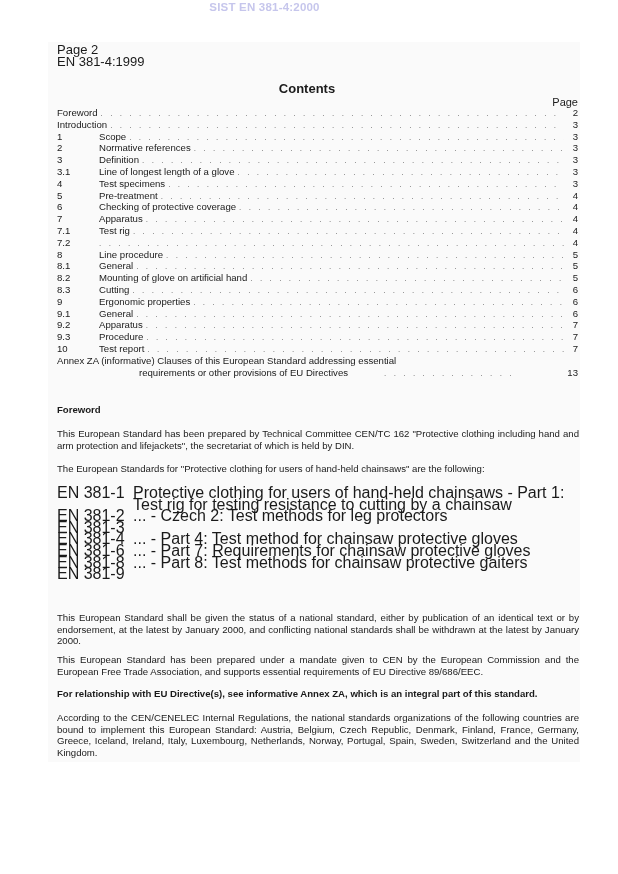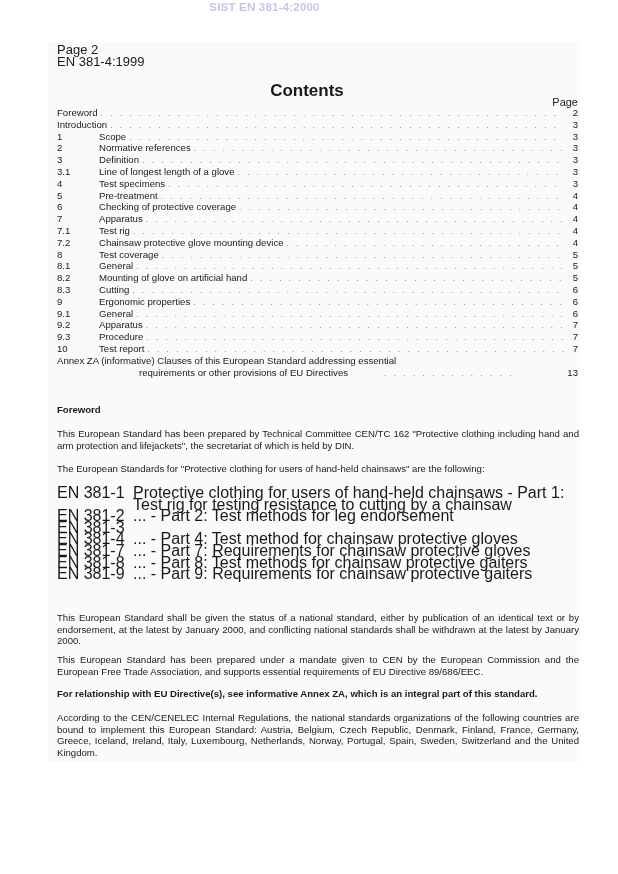--- a/index.html
+++ b/index.html
@@ -3,21 +3,21 @@
 <meta charset="utf-8">
 <style>
   html, body { margin:0; padding:0; background:#ffffff; }
   body { width:618px; height:874px; position:relative; overflow:hidden;
          font-family:"Liberation Sans", sans-serif; color:#1a1a1a; }
   .watermark { position:absolute; top:0; left:0; width:529px; text-align:center;
                font-weight:bold; font-size:11.5px; color:#c6c6ec; letter-spacing:0.2px; line-height:14px; }
   .page { position:absolute; left:48px; top:42px; width:532px; height:720px; background:#fafafa; }
   .hdr { position:absolute; left:57px; top:44px; font-size:13px; line-height:11.5px; }
   .toc-title { position:absolute; left:0; width:614px; top:81px; text-align:center;
-               font-weight:bold; font-size:17px; }
+               font-weight:bold; font-size:13px; }
   .page-lbl { position:absolute; right:40px; top:96px; font-size:11px; }
   .toc { position:absolute; left:57px; top:107px; width:521px; font-size:9.6px; }
   .toc-row { position:relative; height:11.8px; line-height:11.8px; display:flex; align-items:baseline; }
   .toc-num { width:42px; flex:none; }
   .toc-text { flex:none; padding-right:3px; }
   .toc-dots { flex:1; overflow:hidden; white-space:nowrap; color:#555; letter-spacing:2.6px; font-size:8px; }
   .toc-pg { flex:none; width:14px; text-align:right; }
   .annex-l2 { padding-left:82px;gap:33px; }
   .sec { position:absolute; left:57px; width:522px; font-size:9.6px; line-height:11.6px; }
   .h-bold { font-weight:bold; }
@@ -102,27 +102,26 @@
       <span class="toc-pg">4</span>
     </div>
     <div class="toc-row">
       <span class="toc-num">7.1</span>
       <span class="toc-text">Test rig</span>
       <span class="toc-dots">. . . . . . . . . . . . . . . . . . . . . . . . . . . . . . . . . . . . . . . . . . . . . . . . . . . . . . . . . . . . . . . . . . . . . . . . . . . . . . . . . . . . . . . . . . . . . . . . . . . . . . . . . . . . . . . . . . . . . . . . . . . . . . . . . . . . . . . . . . . . . . . . . . . . . . . . . . . . . . . . . . . . . . . . . . . . . . . . . . . . . . . . . . . . . . . . . . . . . . . . </span>
       <span class="toc-pg">4</span>
     </div>
     <div class="toc-row">
       <span class="toc-num">7.2</span>
-      <span class="toc-text">Chainsaw protective glove mounting device</span>
       <span class="toc-dots">. . . . . . . . . . . . . . . . . . . . . . . . . . . . . . . . . . . . . . . . . . . . . . . . . . . . . . . . . . . . . . . . . . . . . . . . . . . . . . . . . . . . . . . . . . . . . . . . . . . . . . . . . . . . . . . . . . . . . . . . . . . . . . . . . . . . . . . . . . . . . . . . . . . . . . . . . . . . . . . . . . . . . . . . . . . . . . . . . . . . . . . . . . . . . . . . . . . . . . . . </span>
       <span class="toc-pg">4</span>
     </div>
     <div class="toc-row">
       <span class="toc-num">8</span>
-      <span class="toc-text">Test coverage</span>
+      <span class="toc-text">Line procedure</span>
       <span class="toc-dots">. . . . . . . . . . . . . . . . . . . . . . . . . . . . . . . . . . . . . . . . . . . . . . . . . . . . . . . . . . . . . . . . . . . . . . . . . . . . . . . . . . . . . . . . . . . . . . . . . . . . . . . . . . . . . . . . . . . . . . . . . . . . . . . . . . . . . . . . . . . . . . . . . . . . . . . . . . . . . . . . . . . . . . . . . . . . . . . . . . . . . . . . . . . . . . . . . . . . . . . . </span>
       <span class="toc-pg">5</span>
     </div>
     <div class="toc-row">
       <span class="toc-num">8.1</span>
       <span class="toc-text">General</span>
       <span class="toc-dots">. . . . . . . . . . . . . . . . . . . . . . . . . . . . . . . . . . . . . . . . . . . . . . . . . . . . . . . . . . . . . . . . . . . . . . . . . . . . . . . . . . . . . . . . . . . . . . . . . . . . . . . . . . . . . . . . . . . . . . . . . . . . . . . . . . . . . . . . . . . . . . . . . . . . . . . . . . . . . . . . . . . . . . . . . . . . . . . . . . . . . . . . . . . . . . . . . . . . . . . . </span>
       <span class="toc-pg">5</span>
     </div>
     <div class="toc-row">
@@ -181,39 +180,38 @@
 <div class="sec just" style="top:428px;">This European Standard has been prepared by Technical Committee CEN/TC 162 "Protective clothing including hand and arm protection and lifejackets", the secretariat of which is held by DIN.</div>
 <div class="sec" style="top:463px;">The European Standards for "Protective clothing for users of hand-held chainsaws" are the following:</div>
 
 <div class="std-list" id="stdlist">
     <div class="std-row">
       <span class="std-code">EN 381-1</span>
       <span class="std-desc">Protective clothing for users of hand-held chainsaws - Part 1: Test rig for testing resistance to cutting by a chainsaw</span>
     </div>
     <div class="std-row">
       <span class="std-code">EN 381-2</span>
-      <span class="std-desc">... - Part 2: Test methods for leg endorsement</span>
+      <span class="std-desc">... - Czech 2: Test methods for leg protectors</span>
     </div>
     <div class="std-row">
       <span class="std-code">EN 381-3</span>
     </div>
     <div class="std-row">
       <span class="std-code">EN 381-4</span>
       <span class="std-desc">... - Part 4: Test method for chainsaw protective gloves</span>
     </div>
     <div class="std-row">
-      <span class="std-code">EN 381-7</span>
+      <span class="std-code">EN 381-6</span>
       <span class="std-desc">... - Part 7: Requirements for chainsaw protective gloves</span>
     </div>
     <div class="std-row">
       <span class="std-code">EN 381-8</span>
       <span class="std-desc">... - Part 8: Test methods for chainsaw protective gaiters</span>
     </div>
     <div class="std-row">
       <span class="std-code">EN 381-9</span>
-      <span class="std-desc">... - Part 9: Requirements for chainsaw protective gaiters</span>
     </div>
   </div>
 
 <div class="sec just" style="top:612px;">This European Standard shall be given the status of a national standard, either by publication of an identical text or by endorsement, at the latest by January 2000, and conflicting national standards shall be withdrawn at the latest by January 2000.</div>
 <div class="sec just" style="top:654px;">This European Standard has been prepared under a mandate given to CEN by the European Commission and the European Free Trade Association, and supports essential requirements of EU Directive 89/686/EEC.</div>
 <div class="sec" style="top:688px;font-weight:bold;">For relationship with EU Directive(s), see informative Annex ZA, which is an integral part of this standard.</div>
 <div class="sec just" style="top:712px;">According to the CEN/CENELEC Internal Regulations, the national standards organizations of  the following countries are bound to implement this European Standard: Austria, Belgium, Czech Republic, Denmark, Finland, France, Germany, Greece, Iceland, Ireland, Italy, Luxembourg, Netherlands, Norway, Portugal, Spain, Sweden, Switzerland and the United Kingdom.</div>
 
 </body></html>

